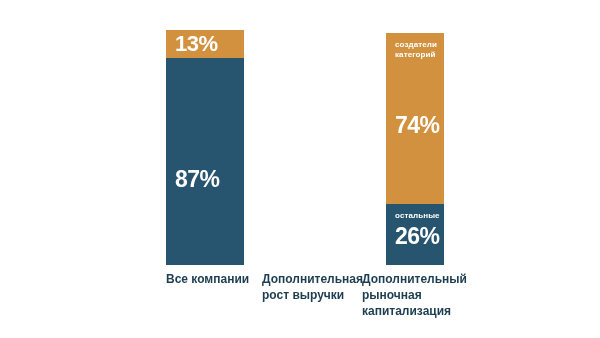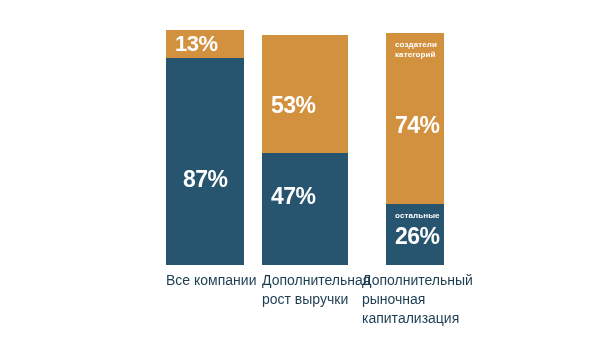--- a/index.html
+++ b/index.html
@@ -48,55 +48,47 @@
   .seg-caption {
     color: #ffffff;
     font-weight: bold;
     font-size: 8px;
     line-height: 1.25;
     padding-left: 9px;
     letter-spacing: 0.1px;
   }
   .seg.just-top { justify-content: flex-start; margin-left: 24px; }
   .seg.just-bottom { justify-content: flex-end; }
-  .pad-bottom-lg { padding-bottom: 12px; padding-left: 8px; }
+  .pad-bottom-lg { padding-bottom: 12px; }
   .pad-top-sm { padding-top: 7px; }
 
   .axis-label {
     position: absolute;
     color: #1d3d52;
-    font-weight: normal;
-    font-size: 14px;
+    font-weight: bold;
+    font-size: 12px;
     line-height: 1.35;
     width: 96px;
   }
 </style>
 </head>
 <body>
 
 <div id="canvas">
 
   <div class="bar-group g1" style="left:166px; top:30px; width:78px; height:235px;">
     <div class="seg orange" style="height:28px;">
       <div class="seg-value small-top">13%</div>
     </div>
     <div class="seg blue just-bottom pad-bottom-lg" style="height:207px;">
       <div class="seg-value" style="margin-bottom:62px;">87%</div>
     </div>
   </div>
   <div class="axis-label" style="left:166px; top:271px;">Все компании</div>
 
-  <div class="bar-group g2" style="left:262px; top:35px; width:86px; height:230px;">
-    <div class="seg orange" style="height:118px;">
-      <div class="seg-value" style="margin-top:22px;">53%</div>
-    </div>
-    <div class="seg blue" style="height:112px;">
-      <div class="seg-value" style="margin-bottom:26px;">47%</div>
-    </div>
-  </div>
   <div class="axis-label" style="left:262px; top:271px; width:90px;">Дополнительная рост выручки</div>
 
   <div class="bar-group g3" style="left:362px; top:33px; width:82px; height:232px;">
     <div class="seg orange just-top pad-top-sm" style="height:171px;">
       <div class="seg-caption" style="white-space:pre-line;">создатели категорий</div>
       <div class="seg-value" style="margin-top:54px;">74%</div>
     </div>
     <div class="seg blue just-top pad-top-sm" style="height:61px;">
       <div class="seg-caption">остальные</div>
       <div class="seg-value" style="margin-top:4px;">26%</div>

